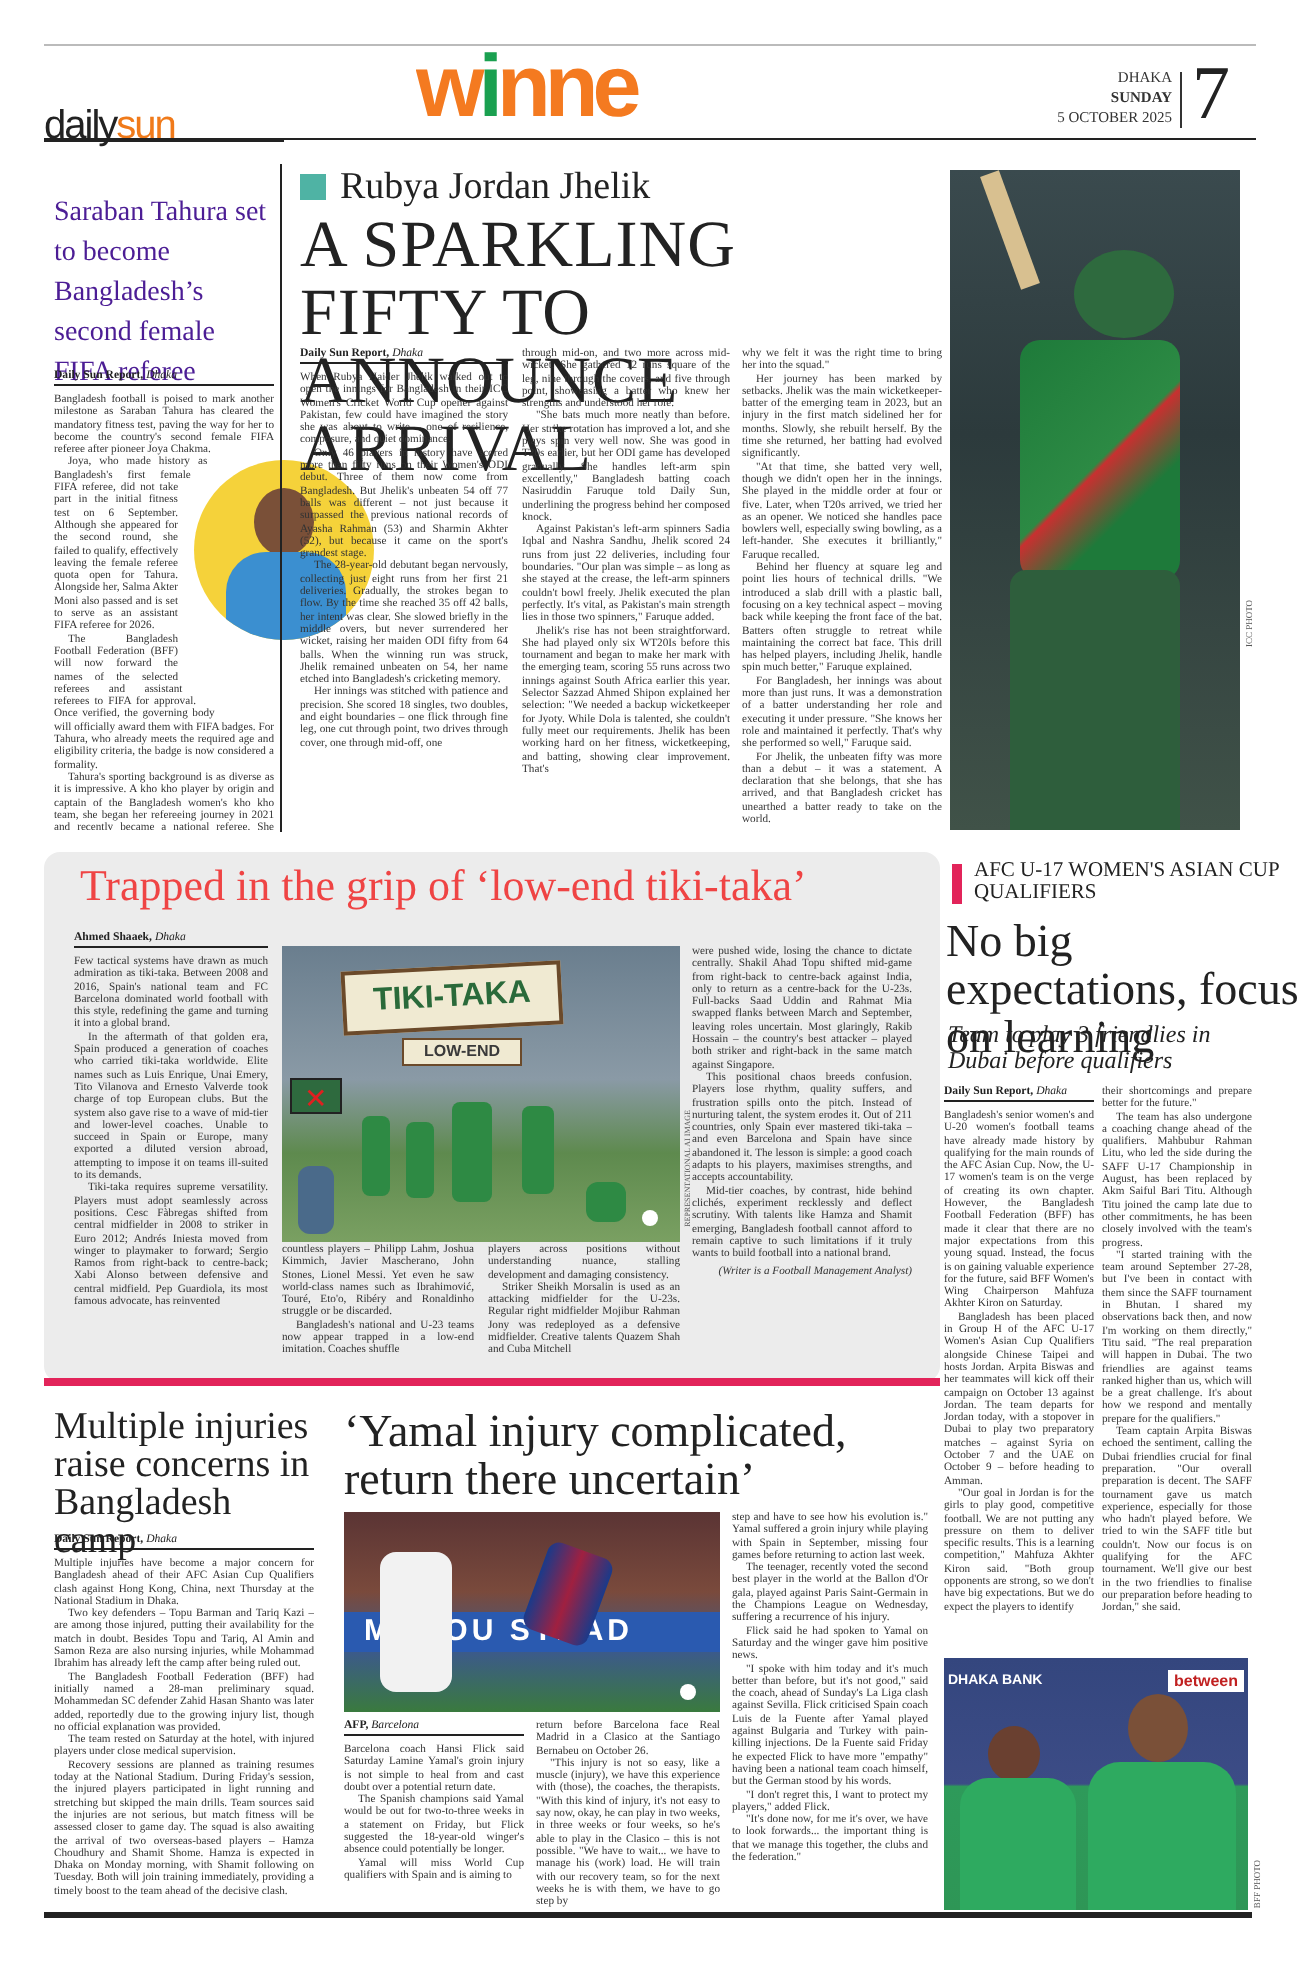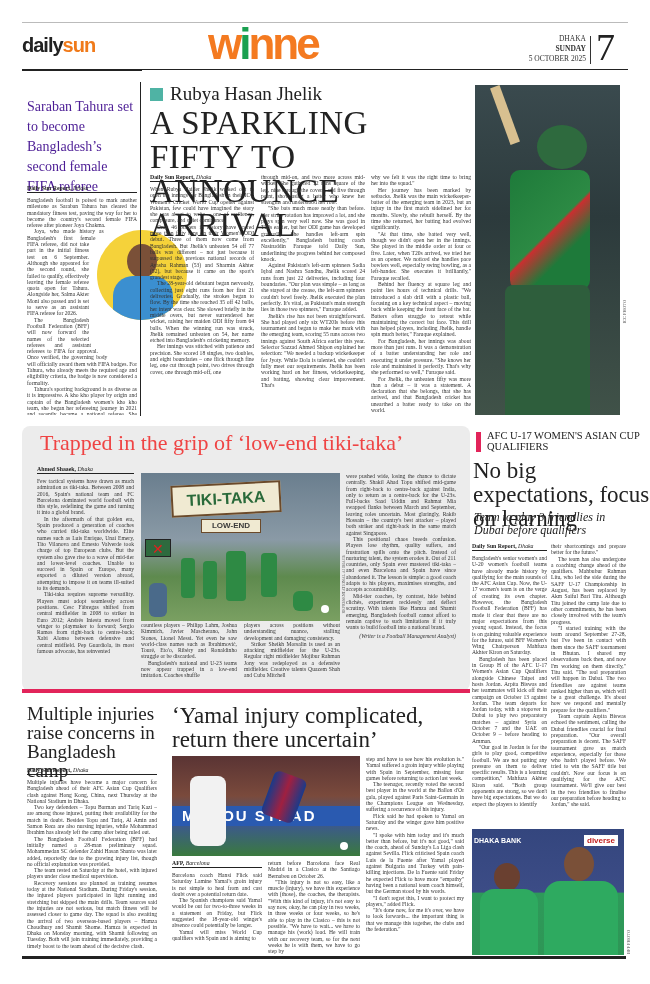--- a/index.html
+++ b/index.html
@@ -1,20 +1,20 @@
 <!DOCTYPE html>
 <html><head>
 <meta charset="utf-8">
 <style>
 *{box-sizing:border-box;margin:0;padding:0}
 html,body{width:650px;height:984px;background:#fff;overflow:hidden}
 body{position:relative;font-family:"Liberation Serif","DejaVu Serif",serif;color:#222}
 .abs{position:absolute}
 .topline{left:22px;top:22px;width:606px;height:1px;background:#bbb}
-.logo{left:22px;top:34px;font-family:"Liberation Sans",sans-serif;font-weight:bold;font-size:20px;letter-spacing:-1px;color:#222}
+.logo{left:22px;top:52px;font-family:"Liberation Sans",sans-serif;font-weight:normal;font-size:20px;letter-spacing:-1px;color:#222}
 .logo .sun{color:#f07a1a}
 .masthead{left:208px;top:24px;width:112px;height:40px;font-family:"Liberation Sans",sans-serif;font-weight:900;font-size:44px;color:#f47a20;letter-spacing:-3px;line-height:40px;overflow:hidden}
 .masthead .i{color:#1aa050}
 .dateblk{left:488px;top:34px;width:98px;text-align:right;font-size:7.5px;line-height:10px;color:#333}
 .dateblk .day{font-weight:bold}
 .datesep{left:590px;top:36px;width:1px;height:28px;background:#333}
 .pageno{left:596px;top:28px;font-size:38px;line-height:38px;color:#222}
 .rule{background:#222;height:2px}
 .body{font-size:5.6px;line-height:6.3px;text-align:justify;color:#333}
 .byline{font-size:5.8px;font-weight:bold;border-bottom:1px solid #222;padding-bottom:1px;margin-bottom:4px}
@@ -81,21 +81,21 @@
     <p class="t">The Bangladesh Football Federation (BFF) will now forward the names of the selected referees and assistant referees to FIFA for approval. Once verified, the governing body will officially award them with FIFA badges. For Tahura, who already meets the required age and eligibility criteria, the badge is now considered a formality.</p>
     <p class="t">Tahura's sporting background is as diverse as it is impressive. A kho kho player by origin and captain of the Bangladesh women's kho kho team, she began her refereeing journey in 2021 and recently became a national referee. She officiated four matches at the SAFF U-17 Women's Championship in Bhutan and is set to attend the AFC Referee Academy course in Malaysia later this month.</p>
   </div>
 </div>
 <div class="abs circ">
   <div style="position:absolute;left:30px;top:14px;width:30px;height:34px;border-radius:50%;background:#7a5038"></div>
   <div style="position:absolute;left:16px;top:46px;width:60px;height:50px;border-radius:20px 20px 0 0;background:#3b8fd0"></div>
 </div>
 
 <div class="abs vline"></div>
-<div class="abs kicker"><span class="sq"></span><span>Rubya Hasan Jhelik</span></div>
+<div class="abs kicker"><span class="sq"></span><span>Rubya Jordan Jhelik</span></div>
 <div class="abs h-main">
   <div>A SPARKLING FIFTY TO</div>
   <div>ANNOUNCE ARRIVAL</div>
 </div>
 <div class="col" style="left:150px;top:174px;width:104px;height:244px">
   <div class="byline"><span>Daily Sun Report,</span> <i>Dhaka</i></div>
   <div class="body">
     <p class="t first">When Rubya Haider Jhelik walked out to open the innings for Bangladesh in their ICC Women's Cricket World Cup opener against Pakistan, few could have imagined the story she was about to write – one of resilience, composure, and quiet dominance.</p>
     <p class="t">Only 46 players in history have scored more than fifty runs on their Women's ODI debut. Three of them now come from Bangladesh. But Jhelik's unbeaten 54 off 77 balls was different – not just because it surpassed the previous national records of Ayasha Rahman (53) and Sharmin Akhter (52), but because it came on the sport's grandest stage.</p>
     <p class="t">The 28-year-old debutant began nervously, collecting just eight runs from her first 21 deliveries. Gradually, the strokes began to flow. By the time she reached 35 off 42 balls, her intent was clear. She slowed briefly in the middle overs, but never surrendered her wicket, raising her maiden ODI fifty from 64 balls. When the winning run was struck, Jhelik remained unbeaten on 54, her name etched into Bangladesh's cricketing memory.</p>
@@ -190,21 +190,21 @@
 <div class="col" style="left:551px;top:543px;width:75px;height:284px">
   <div class="body">
     <p class="t first">their shortcomings and prepare better for the future."</p>
     <p class="t">The team has also undergone a coaching change ahead of the qualifiers. Mahbubur Rahman Litu, who led the side during the SAFF U-17 Championship in August, has been replaced by Akm Saiful Bari Titu. Although Titu joined the camp late due to other commitments, he has been closely involved with the team's progress.</p>
     <p class="t">"I started training with the team around September 27-28, but I've been in contact with them since the SAFF tournament in Bhutan. I shared my observations back then, and now I'm working on them directly," Titu said. "The real preparation will happen in Dubai. The two friendlies are against teams ranked higher than us, which will be a great challenge. It's about how we respond and mentally prepare for the qualifiers."</p>
     <p class="t">Team captain Arpita Biswas echoed the sentiment, calling the Dubai friendlies crucial for final preparation. "Our overall preparation is decent. The SAFF tournament gave us match experience, especially for those who hadn't played before. We tried to win the SAFF title but couldn't. Now our focus is on qualifying for the AFC tournament. We'll give our best in the two friendlies to finalise our preparation before heading to Jordan," she said.</p>
   </div>
 </div>
 <div class="abs photo-bff">
   <div style="position:absolute;left:2px;top:8px;font-family:'Liberation Sans',sans-serif;font-weight:bold;font-size:7px;color:#fff">DHAKA BANK</div>
-  <div style="position:absolute;left:112px;top:6px;padding:1px 3px;background:#fff;font-family:'Liberation Sans',sans-serif;font-weight:bold;font-size:8px;color:#c02020">diverse</div>
+  <div style="position:absolute;left:112px;top:6px;padding:1px 3px;background:#fff;font-family:'Liberation Sans',sans-serif;font-weight:bold;font-size:8px;color:#c02020">between</div>
   <div style="position:absolute;left:22px;top:34px;width:26px;height:28px;border-radius:50%;background:#6a4030"></div>
   <div style="position:absolute;left:8px;top:60px;width:58px;height:66px;background:#2eaa60;border-radius:14px 14px 0 0"></div>
   <div style="position:absolute;left:92px;top:18px;width:30px;height:34px;border-radius:50%;background:#7a5038"></div>
   <div style="position:absolute;left:72px;top:52px;width:74px;height:74px;background:#2eaa60;border-radius:16px 16px 0 0"></div>
 </div>
 <div class="abs bff-credit">BFF PHOTO</div>
 
 <div class="abs h-mult">Multiple injuries raise concerns in Bangladesh camp</div>
 <div class="col" style="left:27px;top:767px;width:130px;height:186px">
   <div class="byline"><span>Daily Sun Report,</span> <i>Dhaka</i></div>

